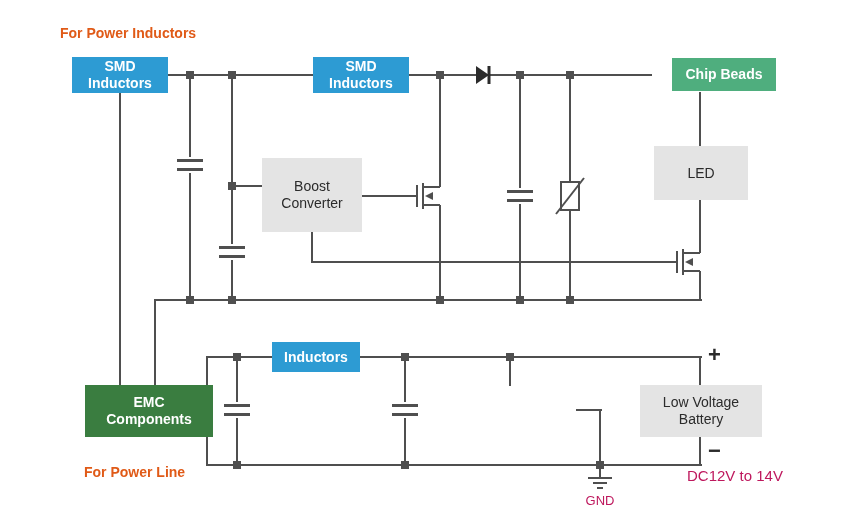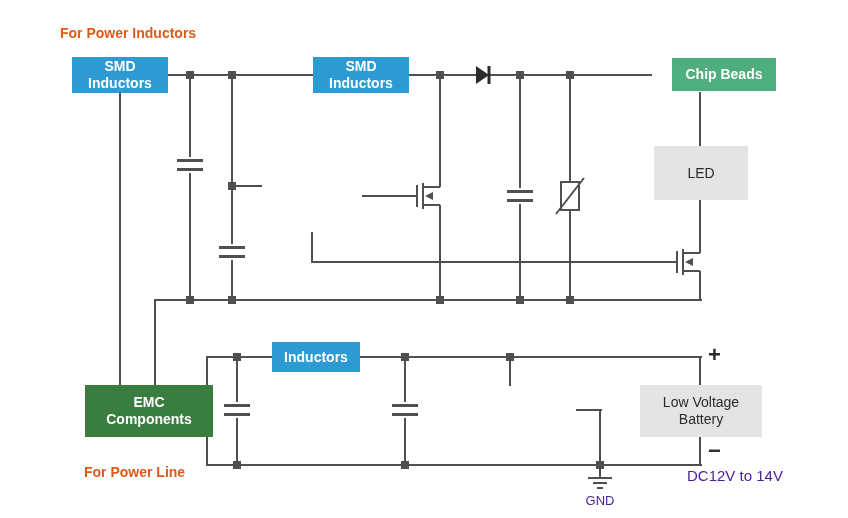--- a/index.html
+++ b/index.html
@@ -14,21 +14,21 @@
   .box {
     position:absolute; display:flex; align-items:center; justify-content:center;
     text-align:center; white-space:pre-line; font-size:14px; line-height:1.2;
     box-sizing:border-box;
   }
   .blue  { background:#2d9bd3; color:#ffffff; font-weight:bold; }
   .green { background:#4fae7e; color:#ffffff; font-weight:bold; }
   .darkgreen { background:#3a7d40; color:#ffffff; font-weight:bold; }
   .gray  { background:#e4e4e4; color:#2b2b2b; font-weight:normal; }
   .orange-label { position:absolute; color:#e05a17; font-weight:bold; font-size:14px; white-space:nowrap; }
-  .plain-label  { position:absolute; color:#4c1d95; font-size:14px; white-space:nowrap; }
+  .plain-label  { position:absolute; color:#be185d; font-size:14px; white-space:nowrap; }
   .sign { position:absolute; color:#2b2b2b; font-size:22px; font-weight:bold; }
   .icon { position:absolute; }
   .icon svg { display:block; }
 </style>
 </head>
 <body>
 
 <div class="canvas">
 
   <div class="wire h" style="left:168px; top:74px; width:484px;"></div>
@@ -168,20 +168,22 @@
   </div>
 
   <div class="box blue" style="left:72px; top:57px; width:96px; height:36px;">SMD
 Inductors</div>
 
   <div class="box blue" style="left:313px; top:57px; width:96px; height:36px;">SMD
 Inductors</div>
 
   <div class="box green" style="left:652px; top:58px; width:104px; height:33px;margin-left:20px;">Chip Beads</div>
 
+  <div class="box gray" style="left:262px; top:158px; width:100px; height:74px;">Boost
+Converter</div>
 
   <div class="box gray" style="left:654px; top:146px; width:94px; height:54px;">LED</div>
 
   <div class="box blue" style="left:272px; top:342px; width:88px; height:30px;">Inductors</div>
 
   <div class="box darkgreen" style="left:85px; top:385px; width:128px; height:52px;">EMC
 Components</div>
 
 
   <div class="box gray" style="left:640px; top:385px; width:122px; height:52px;">Low Voltage

